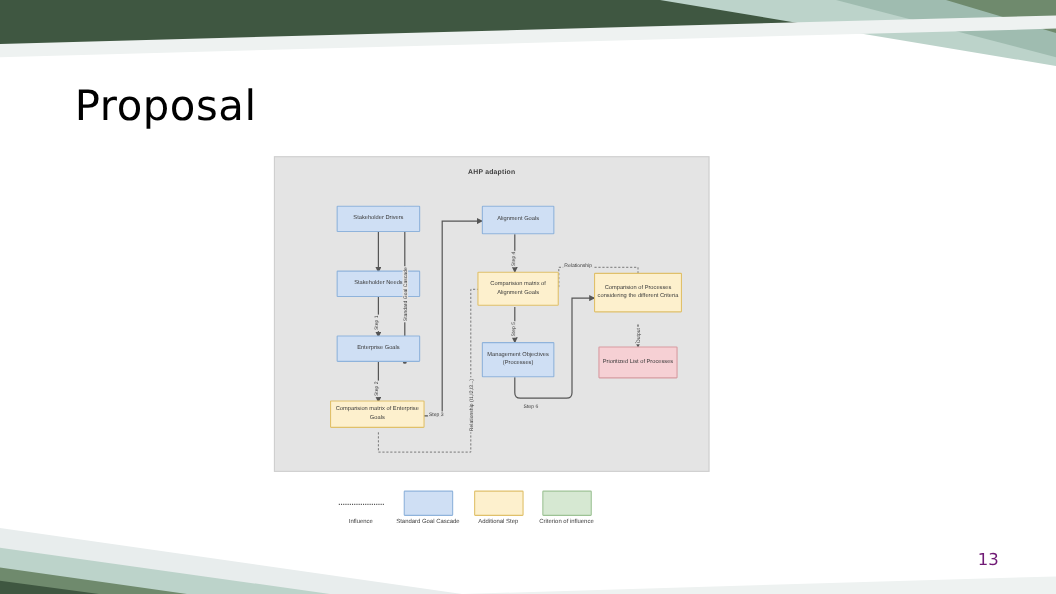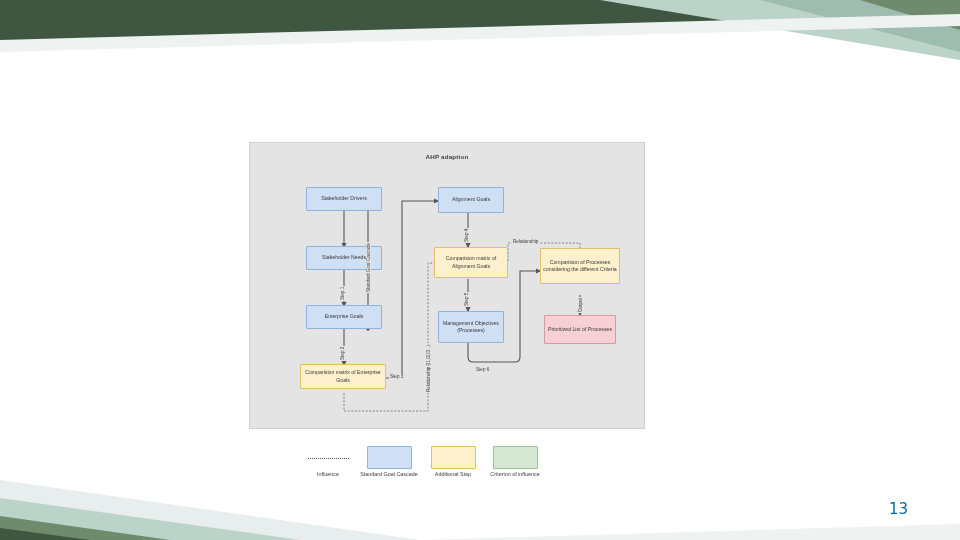--- a/index.html
+++ b/index.html
@@ -38,21 +38,21 @@
     color: #000000;
     letter-spacing: 0.5px;
     font-family: "DejaVu Sans", sans-serif;
   }
   
   #page-number {
     position: absolute;
     right: 52px;
     bottom: 22px;
     font-size: 15px;
-    color: #0369a1;
+    color: #701a75;
     font-family: "DejaVu Sans", sans-serif;
     text-align: center;
   }
   
   #diagram-frame {
     position: absolute;
     left: 249px;
     top: 142px;
     width: 394px;
     height: 285px;
@@ -164,20 +164,21 @@
   </svg>
 
   <svg id="deco-bottom" class="deco" viewBox="0 0 960 120" preserveAspectRatio="none">
     <polygon points="0,120 0,60 420,120" fill="#e8eded"></polygon>
     <polygon points="0,120 0,78 300,120" fill="#bcd3ca"></polygon>
     <polygon points="0,120 0,96 170,120" fill="#6f8a6d"></polygon>
     <polygon points="0,120 0,108 90,120" fill="#3f5741"></polygon>
     <polygon points="420,120 960,120 960,104" fill="#eef2f1"></polygon>
   </svg>
 
+  <div id="page-title">Proposal</div>
 
   <div id="page-number">13</div>
 
   <div id="diagram-frame">
 
     <div id="diagram-title">AHP adaption</div>
 
     <svg class="wires" viewBox="0 0 394 285">
       <defs>
         <marker id="ah" markerWidth="5" markerHeight="5" refX="4" refY="2.5" orient="auto">

